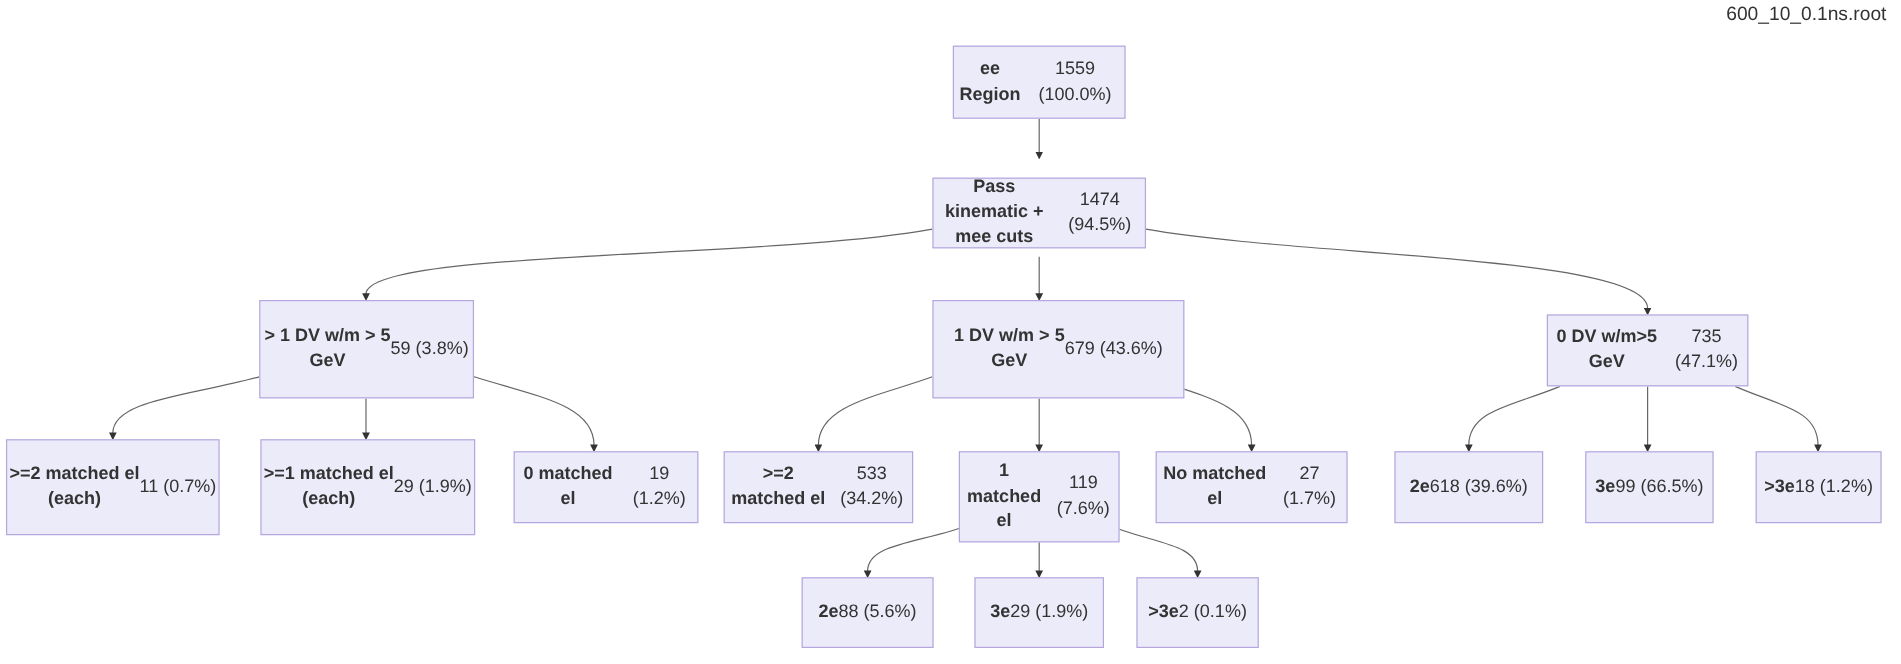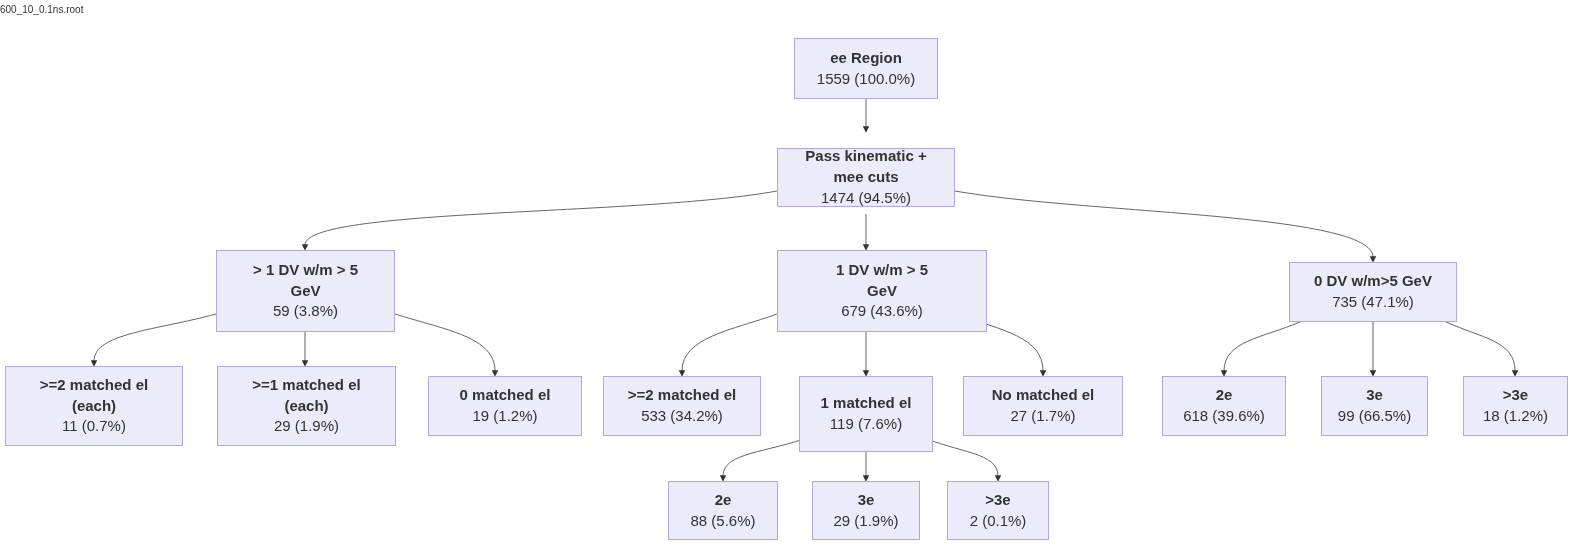--- a/index.html
+++ b/index.html
@@ -19,42 +19,42 @@
     background: var(--background);
     overflow: hidden;
     font-family: "Liberation Sans", sans-serif;
     color: var(--text);
   }
   .diagram-title {
     position: absolute;
     top: 4px;
     left: 0;
     width: 1572px;
-    text-align: left;
-    font-size: 10px;
+    text-align: right;
+    font-size: 16px;
     color: var(--text);
   }
   .edges-layer {
     position: absolute;
     left: 0; top: 0;
     width: 1584px;
     height: 553px;
   }
   .edge {
     stroke: var(--edge-line);
     stroke-width: 1;
     fill: none;
   }
   .arrow-tip { fill: var(--arrowhead); }
   .node {
     position: absolute;
     background: var(--node-fill);
     border: 1px solid var(--node-border);
     display: flex;
-    flex-direction: column;
+    flex-direction: row;
     align-items: center;
     justify-content: center;
     text-align: center;
     font-size: 15px;
     line-height: 1.38;
   }
   .node-label {
     font-weight: 700;
     white-space: pre-line;
   }

